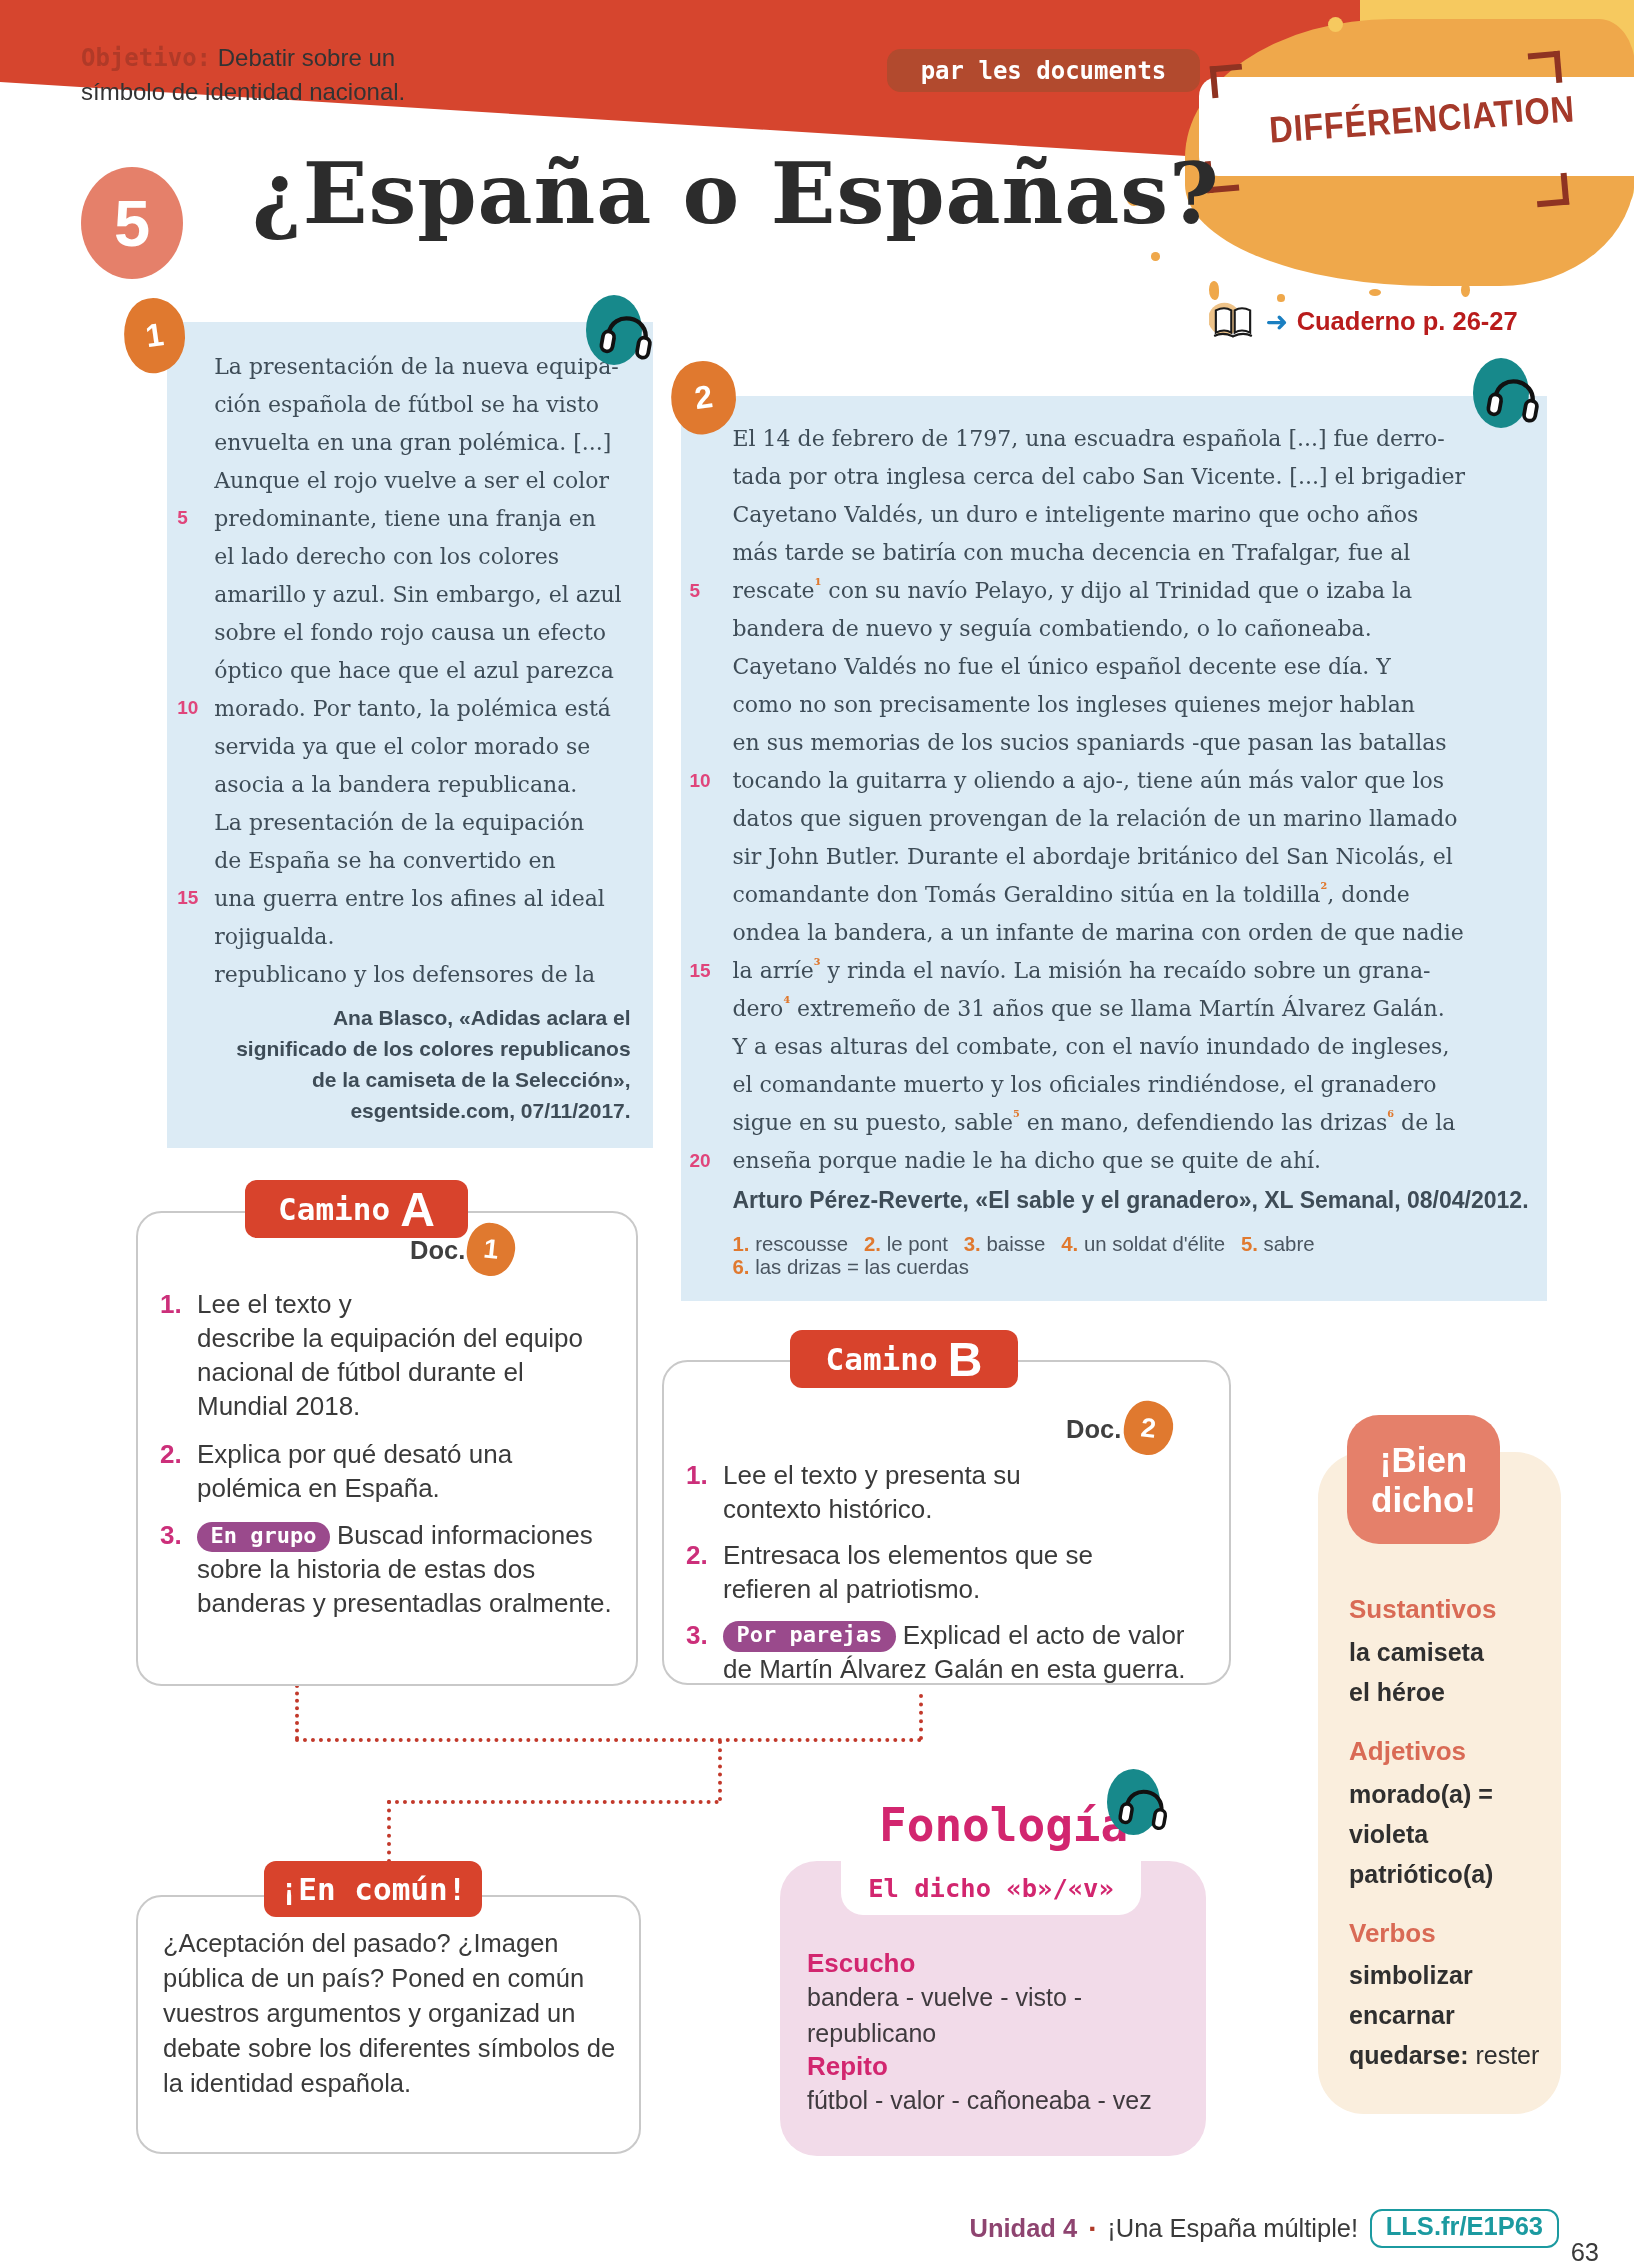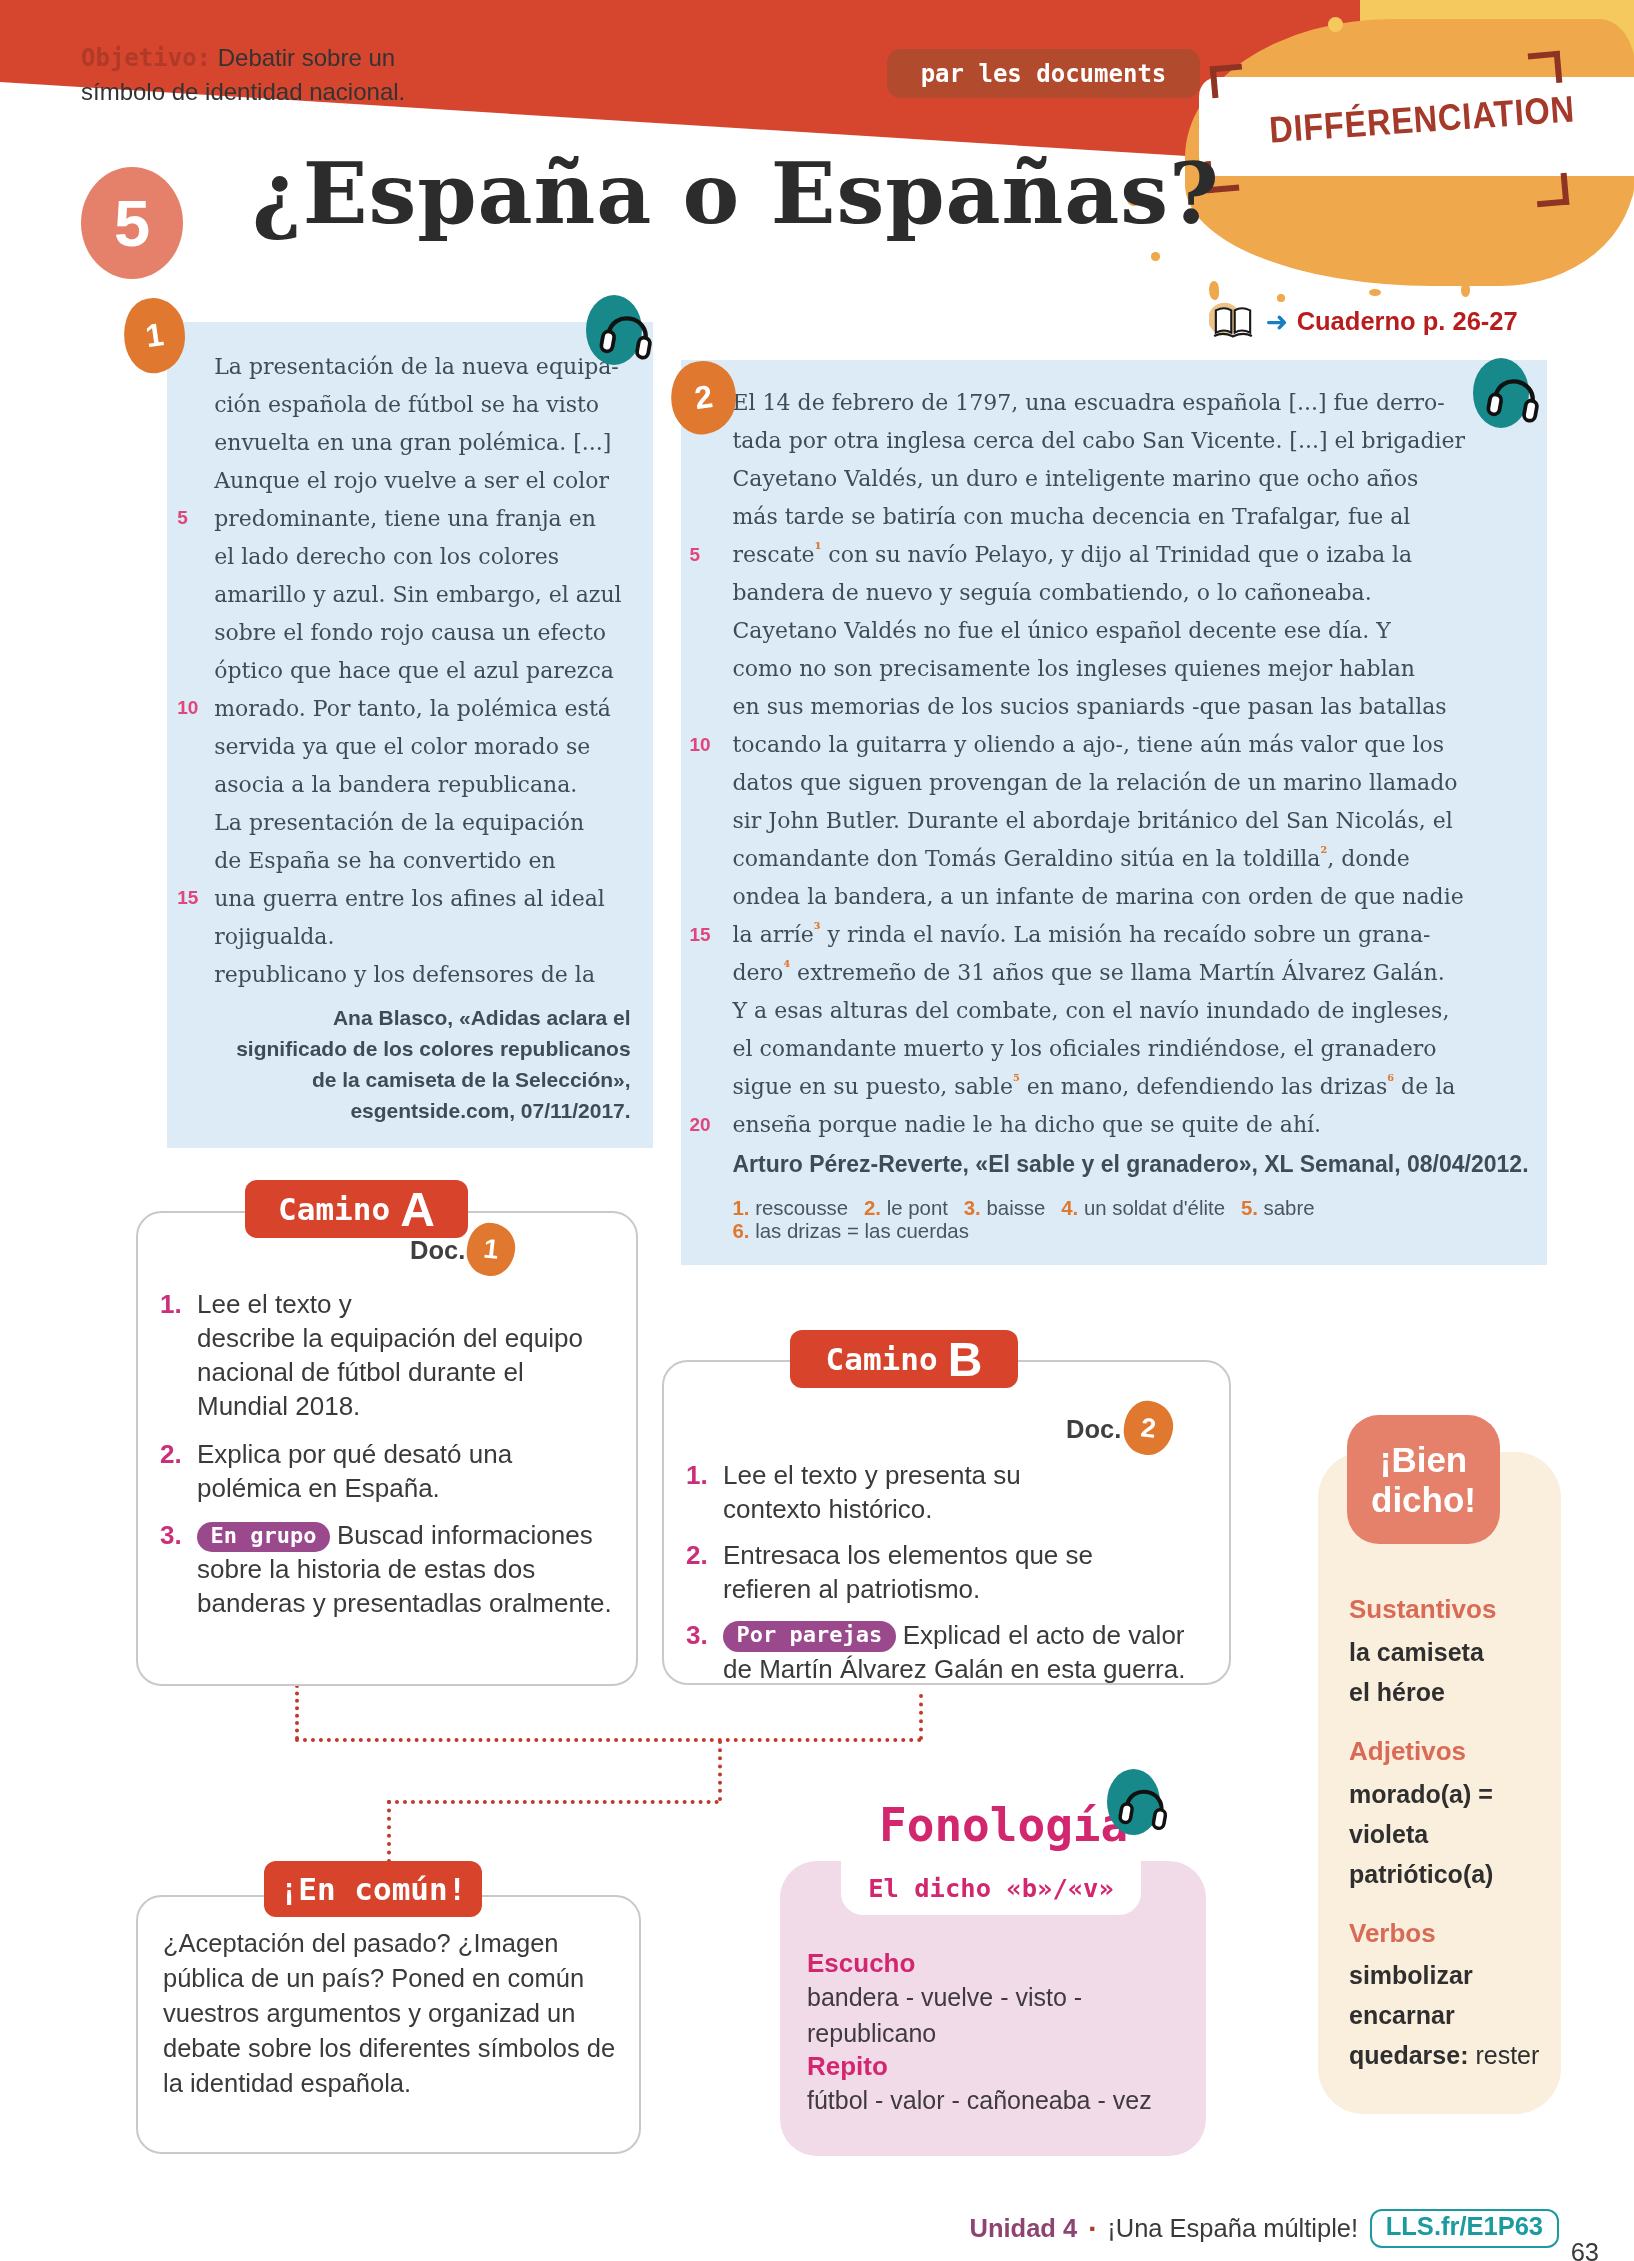--- a/index.html
+++ b/index.html
@@ -6,21 +6,21 @@
   .page{position:relative;width:1635px;height:2261px;background:#ffffff;overflow:hidden;font-family:"Liberation Sans",sans-serif;}
 
   
   .top-banner{position:absolute;left:0;top:0;width:1635px;height:184px;background:#d6452e;
     clip-path:polygon(0 0,1635px 0,1635px 184px,0 82px);z-index:1;}
   .splash{position:absolute;z-index:2;}
   .splash-yellow{left:1360px;top:0;width:274px;height:211px;background:#f6c95f;border-radius:0 0 22px 94px;}
   .splash-orange{left:1185px;top:19px;width:450px;height:267px;background:#efa84b;border-radius:46% 8% 30% 55%/52% 18% 42% 38%;}
   .dot{position:absolute;border-radius:50%;z-index:2;}
 
-  .par-badge{position:absolute;left:887px;top:49px;width:313px;height:49px;background:#b24a2e;border-radius:13.6px;
+  .par-badge{position:absolute;left:887px;top:49px;width:313px;height:43px;background:#b24a2e;border-radius:13.6px;
     color:#fff;font:bold 24px "DejaVu Sans Mono",monospace;display:flex;align-items:center;justify-content:center;z-index:3;}
   .diff-band{position:absolute;left:1199px;top:77px;width:436px;height:99px;background:#fff;border-radius:19px 0 0 19px;z-index:3;}
   .diff-text{position:absolute;left:44px;top:22px;width:358px;text-align:center;color:#a5392a;
     font:bold 37px "Liberation Sans",sans-serif;letter-spacing:0.9px;transform:rotate(-4deg) scaleX(.88);transform-origin:center;}
   .crn{position:absolute;width:25.5px;height:25.5px;z-index:4;}
   .crn-tl{border-left:6.8px solid #8f3322;border-top:6.8px solid #8f3322;transform:rotate(-5deg);}
   .crn-bl{border-left:6.8px solid #8f3322;border-bottom:6.8px solid #8f3322;transform:rotate(-5deg);}
   .crn-tr{border-right:6.8px solid #8f3322;border-top:6.8px solid #8f3322;transform:rotate(-5deg);}
   .crn-br{border-right:6.8px solid #8f3322;border-bottom:6.8px solid #8f3322;transform:rotate(-5deg);}
 
@@ -32,21 +32,21 @@
   .page-title{position:absolute;left:252px;top:143px;width:979px;color:#2c2c2c;z-index:3;
     font:bold 85px "DejaVu Serif",serif;letter-spacing:0.9px;}
 
   .cuaderno{position:absolute;left:1209px;top:300px;display:flex;align-items:center;gap:8.5px;z-index:3;}
   .cuaderno .arrow{color:#1a7fc1;font-size:27px;}
   .cuaderno .lbl{color:#b91c1c;font:bold 25.5px "Liberation Sans",sans-serif;}
 
   
   .docbox{position:absolute;background:#dcebf5;z-index:1;}
   .docbox1{left:167px;top:322px;width:467px;padding:25.5px 8.5px 22px 10.2px;}
-  .docbox2{left:681px;top:360px;width:845px;padding:24px 12px 22px 8.5px;}
+  .docbox2{left:681px;top:396px;width:845px;padding:24px 12px 22px 8.5px;}
   .dline{display:flex;}
   .ln{flex:none;width:37px;padding-top:7.7px;color:#e0457b;font:bold 19px "Liberation Sans",sans-serif;}
   .docbox2 .ln{width:43px;}
   .lt{font:22px "DejaVu Serif",serif;color:#3e4c57;line-height:38px;white-space:nowrap;}
   .supnum{color:#e0792f;font-weight:bold;font-size:70%;vertical-align:super;line-height:0;}
   .src1{margin-top:8.5px;padding-right:13.6px;text-align:right;font:bold 21px "Liberation Sans",sans-serif;color:#3e4c57;line-height:31px;}
   .src2{margin-top:6.8px;padding-left:43px;font:bold 23px "Liberation Sans",sans-serif;color:#3e4c57;}
   .fnrow{margin-top:19px;padding-left:43px;font:20.4px "Liberation Sans",sans-serif;color:#4a5560;}
   .fnseg{margin-right:10.2px;white-space:nowrap;display:inline-block;}
   .fn-n{color:#e0792f;font-weight:bold;}

